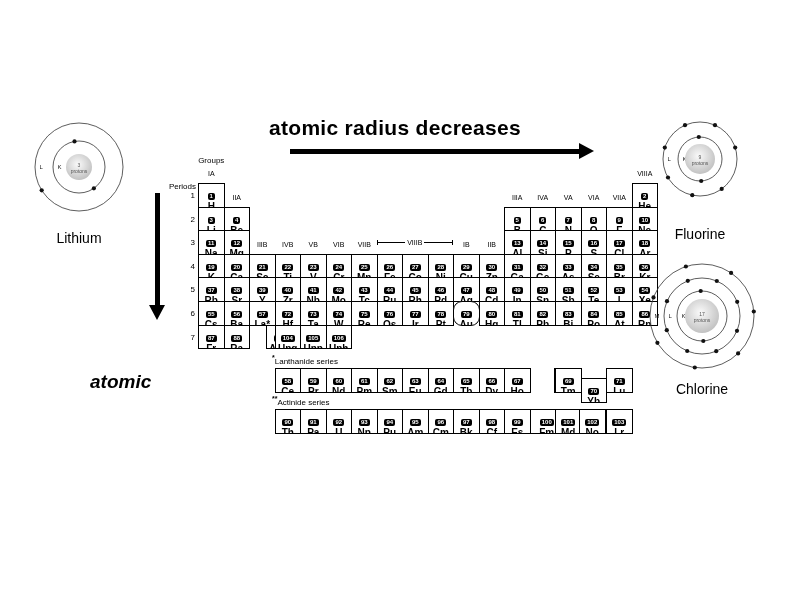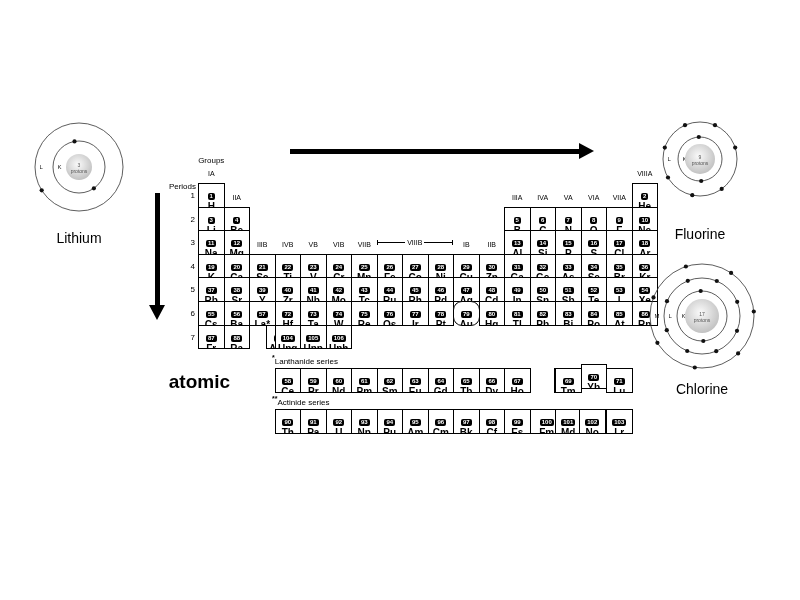--- a/index.html
+++ b/index.html
@@ -5,21 +5,21 @@
   * { margin:0; padding:0; box-sizing:border-box; }
   html,body { width:800px; height:600px; background:#fff; font-family:"Liberation Sans",sans-serif; color:#000; }
   #canvas { position:relative; width:800px; height:600px; background:#fff; overflow:hidden; }
   .abs { position:absolute; }
 
   #top-title { left:250px; top:116px; width:290px; text-align:center; font-size:21px; font-weight:bold; letter-spacing:.3px; }
   #h-arrow-line { left:290px; top:149px; width:290px; height:5px; background:#000; }
   #h-arrow-head { left:579px; top:143px; width:0; height:0; border-top:8.5px solid transparent; border-bottom:8.5px solid transparent; border-left:15px solid #000; }
   #v-arrow-line { left:155px; top:193px; width:5px; height:112px; background:#000; }
   #v-arrow-head { left:149px; top:305px; width:0; height:0; border-left:8.5px solid transparent; border-right:8.5px solid transparent; border-top:15px solid #000; }
-  #left-title { left:90px; top:371px; width:140px; text-align:right; font-size:19px; font-weight:bold; line-height:22px; }
+  #left-title { left:90px; top:371px; width:140px; text-align:left; font-size:19px; font-weight:bold; line-height:22px;font-style:italic; }
 
   #table-area { left:198px; top:183px; width:462px; height:260px; }
   .cell { position:absolute; width:26.5px; height:24.6px; border:1px solid #000; background:#fff; text-align:center; overflow:hidden; }
   .cell .num { display:inline-block; background:#000; color:#fff; font-size:6px; line-height:7px; padding:0 2px; border-radius:2px; margin-top:1px; font-weight:bold; }
   .cell .sym { font-size:10px; font-weight:bold; line-height:9px; }
   .glabel { position:absolute; font-size:7px; width:26.5px; text-align:center; }
   .pnum { position:absolute; font-size:8px; width:12px; text-align:right; left:-15px; }
   #groups-label { left:0; top:-27px; width:26.5px; text-align:center; font-size:8px; }
   #periods-label { left:-46px; top:-1px; width:44px; text-align:right; font-size:8px; }
   .series-label { position:absolute; font-size:8px; }
@@ -30,20 +30,21 @@
   #bracket .btext { font-size:7px; line-height:7px; margin-top:-1px; padding:0 2px; }
 
   .atom { text-align:center; }
   .atom .caption { font-size:14px; }
   svg text { font-family:"Liberation Sans",sans-serif; }
 </style>
 </head>
 <body>
 
 <div id="canvas">
+  <div class="abs" id="top-title">atomic radius decreases</div>
   <div class="abs" id="h-arrow-line"></div>
   <div class="abs" id="h-arrow-head"></div>
   <div class="abs" id="v-arrow-line"></div>
   <div class="abs" id="v-arrow-head"></div>
   <div class="abs" id="left-title">
     <div>atomic</div>
   </div>
 
   <div class="abs" id="table-area">
     <div class="abs" id="groups-label">Groups</div>
@@ -133,21 +134,21 @@
       <div class="cell" style="left: 127.5px; top: 185px;"><div class="num">60</div><div class="sym">Nd</div></div>
       <div class="cell" style="left: 153px; top: 185px;"><div class="num">61</div><div class="sym">Pm</div></div>
       <div class="cell" style="left: 178.5px; top: 185px;"><div class="num">62</div><div class="sym">Sm</div></div>
       <div class="cell" style="left: 204px; top: 185px;"><div class="num">63</div><div class="sym">Eu</div></div>
       <div class="cell" style="left: 229.5px; top: 185px;"><div class="num">64</div><div class="sym">Gd</div></div>
       <div class="cell" style="left: 255px; top: 185px;"><div class="num">65</div><div class="sym">Tb</div></div>
       <div class="cell" style="left: 280.5px; top: 185px;"><div class="num">66</div><div class="sym">Dy</div></div>
       <div class="cell" style="left: 306px; top: 185px;"><div class="num">67</div><div class="sym">Ho</div></div>
       <div class="cell" style="left: 331.5px; top: 185px; margin-left: 24px;"><div class="num">68</div><div class="sym">Er</div></div>
       <div class="cell" style="left: 357px; top: 185px;"><div class="num">69</div><div class="sym">Tm</div></div>
-      <div class="cell" style="left: 382.5px; top: 181px;"><div class="num">70</div><div class="sym">Yb</div></div>
+      <div class="cell" style="left: 382.5px; top: 195px;"><div class="num">70</div><div class="sym">Yb</div></div>
       <div class="cell" style="left: 408px; top: 185px;"><div class="num">71</div><div class="sym">Lu</div></div>
       <div class="cell" style="left: 76.5px; top: 226px;"><div class="num">90</div><div class="sym">Th</div></div>
       <div class="cell" style="left: 102px; top: 226px;"><div class="num">91</div><div class="sym">Pa</div></div>
       <div class="cell" style="left: 127.5px; top: 226px;"><div class="num">92</div><div class="sym">U</div></div>
       <div class="cell" style="left: 153px; top: 226px;"><div class="num">93</div><div class="sym">Np</div></div>
       <div class="cell" style="left: 178.5px; top: 226px; text-align: center;"><div class="num">94</div><div class="sym">Pu</div></div>
       <div class="cell" style="left: 204px; top: 226px;"><div class="num">95</div><div class="sym">Am</div></div>
       <div class="cell" style="left: 229.5px; top: 226px;"><div class="num">96</div><div class="sym">Cm</div></div>
       <div class="cell" style="left: 255px; top: 226px;"><div class="num">97</div><div class="sym">Bk</div></div>
       <div class="cell" style="left: 280.5px; top: 226px;"><div class="num">98</div><div class="sym">Cf</div></div>

